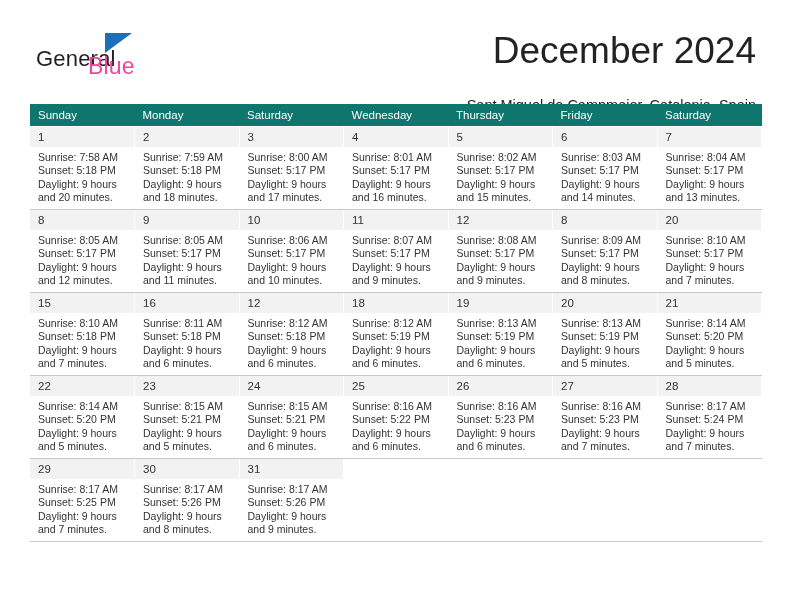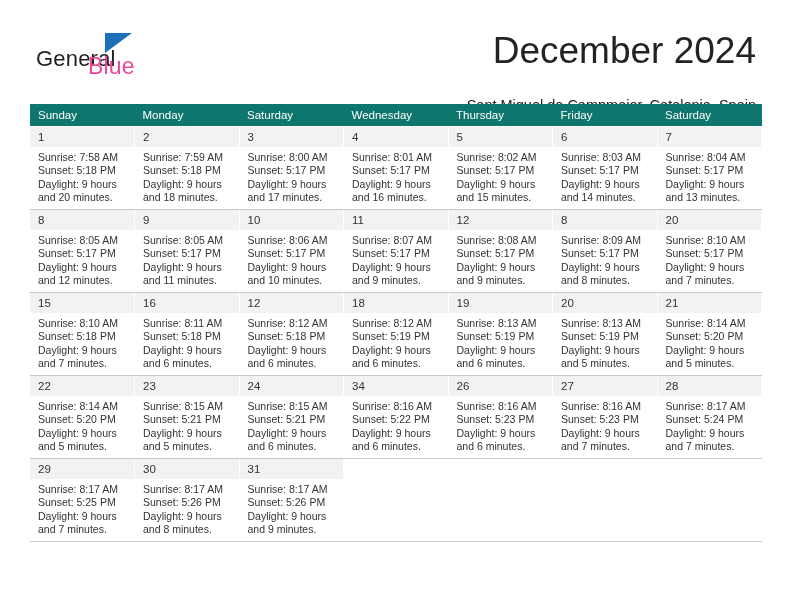--- a/index.html
+++ b/index.html
@@ -390,21 +390,21 @@
         <td>
           <span class="daynum">24</span>
           <div class="info">
             <div>Sunrise: 8:15 AM</div>
             <div>Sunset: 5:21 PM</div>
             <div>Daylight: 9 hours</div>
             <div>and 6 minutes.</div>
           </div>
         </td>
         <td>
-          <span class="daynum">34</span>
+          <span class="daynum">25</span>
           <div class="info">
             <div>Sunrise: 8:16 AM</div>
             <div>Sunset: 5:22 PM</div>
             <div>Daylight: 9 hours</div>
             <div>and 6 minutes.</div>
           </div>
         </td>
         <td>
           <span class="daynum">26</span>
           <div class="info">

